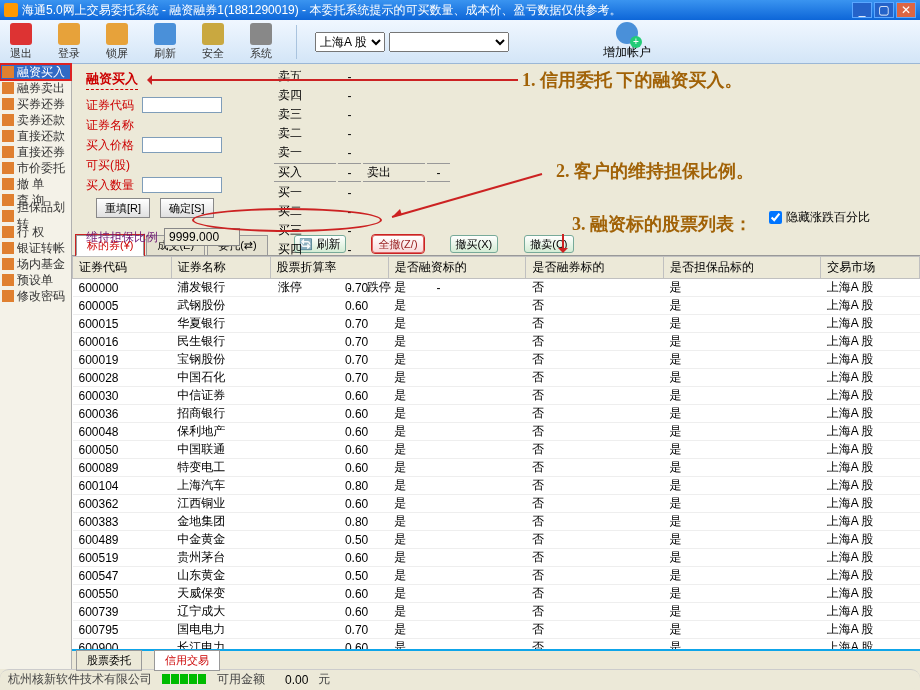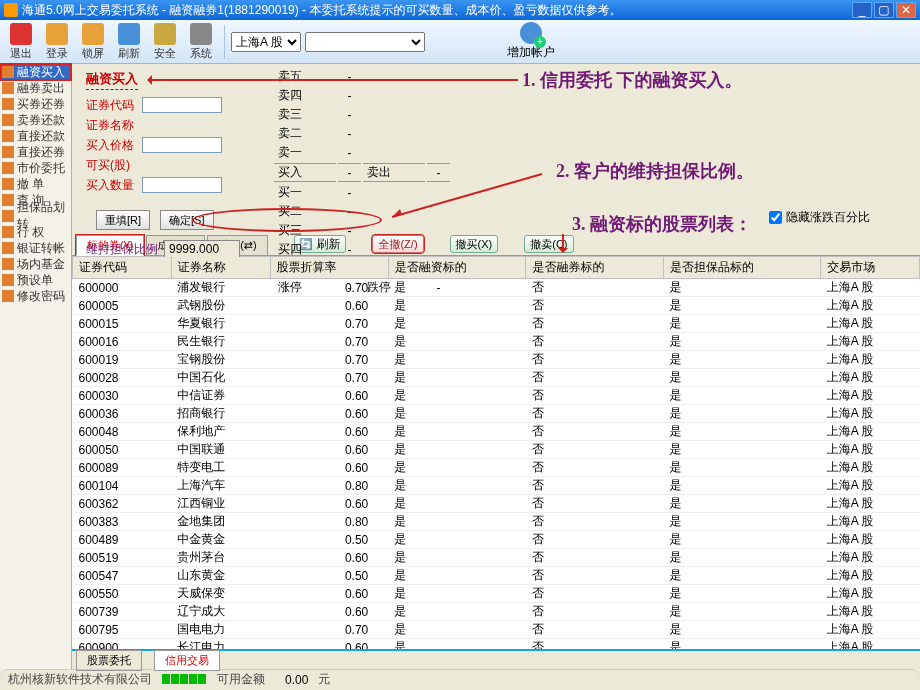--- a/index.html
+++ b/index.html
@@ -5,21 +5,21 @@
 * { margin: 0; padding: 0; box-sizing: border-box; font-family: "Microsoft YaHei", SimSun, Arial, sans-serif; font-size: 12px; }
 body { width: 920px; height: 690px; overflow: hidden; background: #ece9d8; position: relative; }
 
 
 .titlebar { height: 20px; background: linear-gradient(to bottom, #3a94f0, #0d66d8); display: flex; align-items: center; padding: 0 4px; color: #fff; }
 .titlebar .icon { width: 14px; height: 14px; margin-right: 4px; background: #f90; border-radius: 2px; }
 .titlebar .title { flex: 1; white-space: nowrap; overflow: hidden; }
 .titlebar .winbtn { width: 20px; height: 16px; margin-left: 2px; background: #2563c9; border: 1px solid #5aa7ff; display: flex; align-items: center; justify-content: center; color: #fff; cursor: pointer; }
 
 
-.toolbar { height: 44px; background: linear-gradient(to bottom, #f0f7ff, #d3e5f7); border-bottom: 1px solid #9bb7d6; display: flex; align-items: center; padding: 0 4px; gap: 2px; }
+.toolbar { height: 44px; background: linear-gradient(to bottom, #f0f7ff, #d3e5f7); border-bottom: 1px solid #9bb7d6; display: flex; align-items: center; padding: 0 4px; gap: 14px; }
 .tbtn { width: 34px; display: flex; flex-direction: column; align-items: center; cursor: pointer; }
 .tbtn .ic { width: 22px; height: 22px; border-radius: 3px; margin-bottom: 1px; }
 .tbtn .lbl { font-size: 11px; color: #333; }
 .sep { width: 1px; height: 34px; background: #a9c3de; margin: 0 4px; }
 .market-sel { display: flex; align-items: center; gap: 4px; }
 .market-sel select { height: 20px; font-size: 12px; }
 .addacct { display: flex; flex-direction: column; align-items: center; margin-left: 80px; cursor: pointer; }
 .addacct .ic { width: 22px; height: 22px; background: #4a90d9; border-radius: 50%; position: relative; }
 .addacct .ic::after { content: "+"; position: absolute; right: -4px; bottom: -4px; background: #2c7; color: #fff; width: 12px; height: 12px; border-radius: 50%; font-size: 10px; line-height: 12px; text-align: center; }
 
@@ -34,38 +34,38 @@
 
 .main { flex: 1; display: flex; flex-direction: column; position: relative; }
 .main-top { height: 170px; background: #ece9d8; display: flex; position: relative; }
 
 
 .form-area { width: 180px; padding: 6px 4px 0 14px; }
 .form-title { color: #c00; font-weight: bold; font-size: 13px; margin-bottom: 6px; border-bottom: 1px dashed #c00; display: inline-block; padding-bottom: 1px; }
 .form-row { display: flex; align-items: center; margin-bottom: 2px; height: 18px; }
 .form-row label { width: 56px; color: #c00; font-size: 12px; }
 .form-row input { width: 80px; height: 16px; border: 1px solid #7f9db9; padding: 0 2px; font-size: 11px; }
-.form-btns { margin-top: 16px; display: flex; gap: 10px; margin-left: 10px; }
+.form-btns { margin-top: 4px; display: flex; gap: 10px; margin-left: 10px; }
 .form-btns button { height: 20px; padding: 0 8px; border: 1px solid #888; background: linear-gradient(#fff,#e0e0e0); cursor: pointer; font-size: 11px; }
 .ratio-box { margin-top: 10px; display: flex; align-items: center; gap: 6px; }
 .ratio-box .rlbl { color: #701a75; }
 .ratio-box .rval { border: 1px solid #888; padding: 1px 20px 1px 4px; background: #ece9d8; }
 .ratio-outline { position: absolute; left: 120px; top: 144px; width: 190px; height: 24px; border: 2px solid #c22; border-radius: 50%; pointer-events: none; }
 
 
 .ladder { width: 180px; padding-top: 2px; font-size: 11px; margin-left: 20px; }
 .ladder table { width: 100%; }
 .ladder td { padding: 0 4px; height: 14px; }
 .ladder .mid td { border-top: 1px solid #999; border-bottom: 1px solid #999; }
 
 
 .hide-pct { position: absolute; right: 50px; top: 145px; display: flex; align-items: center; gap: 4px; }
 
 
-.anno { position: absolute; color: #701a75; font-size: 18px; font-weight: bold; white-space: nowrap; font-family: SimSun, serif; }
+.anno { position: absolute; color: #a16207; font-size: 18px; font-weight: bold; white-space: nowrap; font-family: SimSun, serif; }
 .arrow1 { position: absolute; left: 76px; top: 15px; width: 370px; height: 2px; background: #c22; pointer-events: none; }
 .arrow1::before { content: ""; position: absolute; left: -6px; top: -4px; border: 5px solid transparent; border-right-color: #c22; }
 .arrow2 { position: absolute; left: 315px; top: 108px; width: 160px; height: 50px; pointer-events: none; }
 .arrow2 svg { width: 100%; height: 100%; }
 .arrow3 { position: absolute; left: 490px; top: 170px; width: 2px; height: 18px; background: #c22; pointer-events: none; }
 .arrow3::after { content: ""; position: absolute; bottom: -6px; left: -4px; border: 5px solid transparent; border-top-color: #c22; }
 
 
 .tabs { height: 22px; display: flex; align-items: flex-end; gap: 0; padding-left: 4px; background: #ece9d8; border-bottom: 1px solid #999; }
 .tab { padding: 2px 10px; border: 1px solid #999; border-bottom: none; background: #e4e1d0; cursor: pointer; font-size: 11px; margin-right: 2px; }

